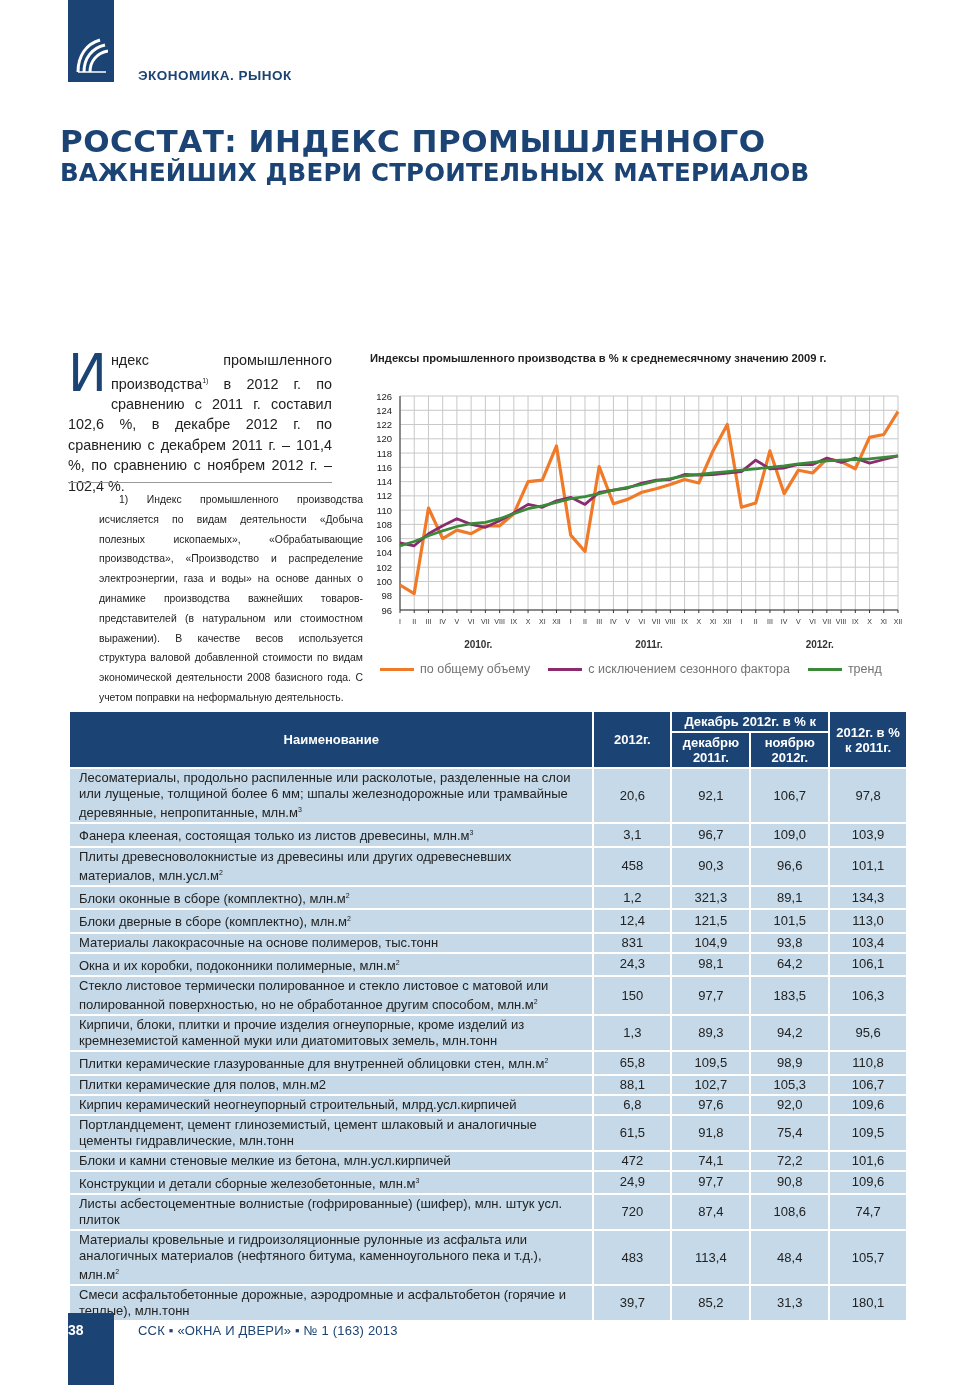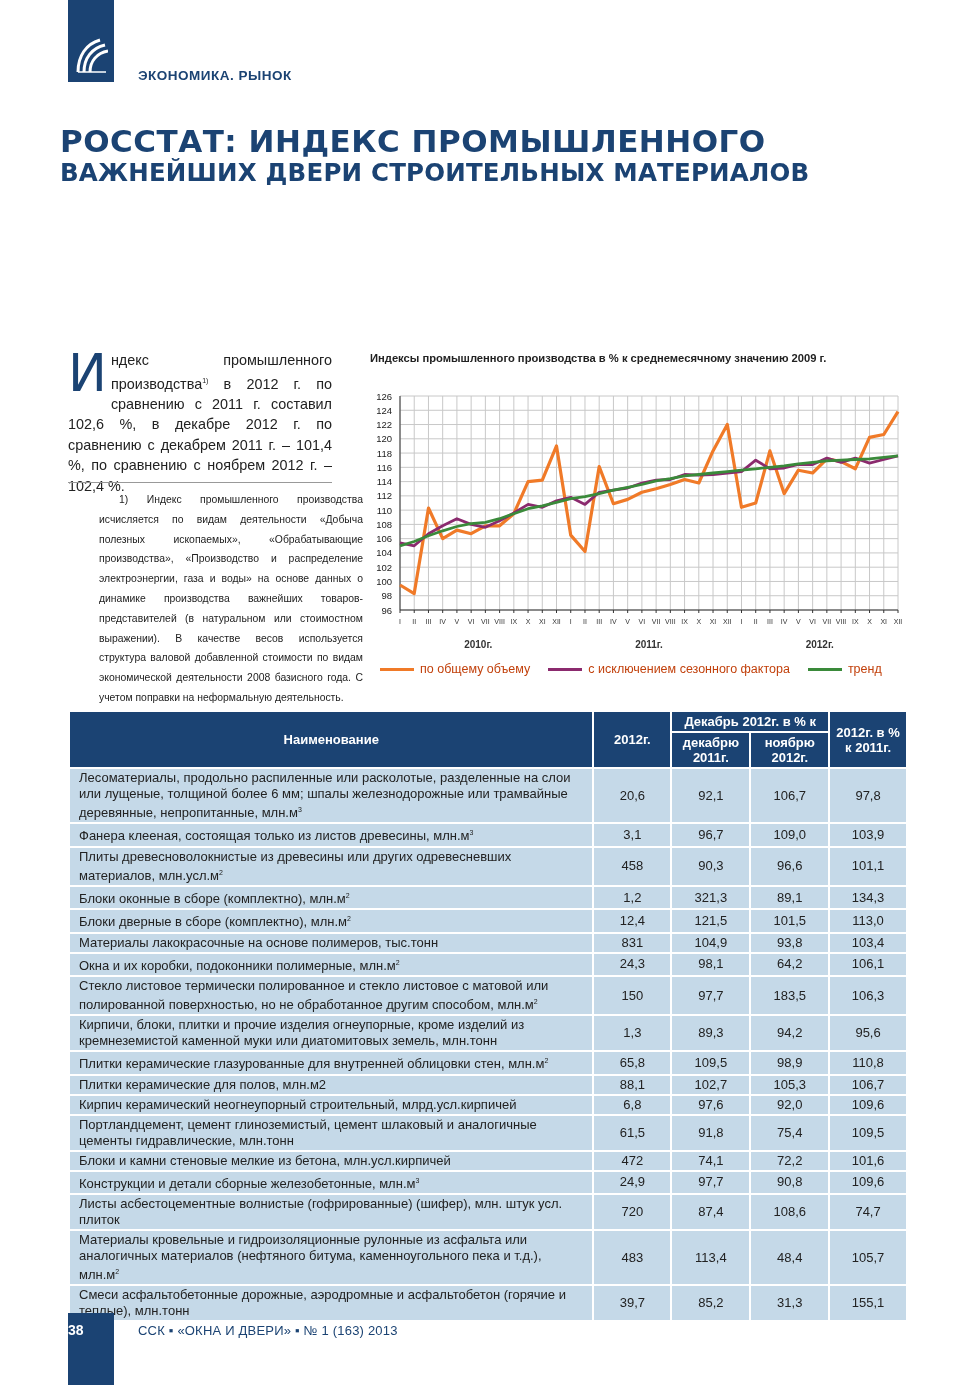--- a/index.html
+++ b/index.html
@@ -9,21 +9,21 @@
   .section { position:absolute; left:138px; top:68px; font-size:13.5px; font-weight:bold; color:#1b4373; letter-spacing:0.5px; }
   .title { position:absolute; left:60px; width:860px; top:124px; text-align:left; color:#1b4373; font-weight:bold; font-family:"DejaVu Sans", sans-serif; line-height:1.12; }
   .title .t1 { font-size:31px; letter-spacing:0.5px; }
   .title .t2 { font-size:24.5px; letter-spacing:0.2px; }
   .lead { position:absolute; left:68px; top:350px; width:264px; font-size:14.4px; line-height:20.5px; text-align:justify; color:#222; }
   .dropcap { float:left; font-size:52px; line-height:44px; color:#1b4373; margin:1px 4px 0 0; font-family:"DejaVu Sans", sans-serif; }
   .divider { position:absolute; left:68px; top:482px; width:264px; border-top:1px solid #999; }
   .footnote { position:absolute; left:68px; top:490px; width:264px; font-size:10.4px; line-height:19.8px; text-align:justify; text-indent:20px; color:#222;margin-left:31px; }
   .chart-title { position:absolute; left:370px; top:352px; width:530px; text-align:left; font-size:11.2px; font-weight:bold; color:#222; }
   .chart-svg { position:absolute; left:360px; top:385px; }
-  .legend { position:absolute; left:380px; top:662px; font-size:12.5px; display:flex; align-items:flex-start; color:#c2410c; }
+  .legend { position:absolute; left:380px; top:662px; font-size:12.5px; display:flex; align-items:flex-start; color:#737373; }
   .legend .sw { display:inline-block; width:34px; height:3px; margin-right:6px; }
   .legend .it { display:flex; align-items:center; margin-right:18px; }
   table.data { position:absolute; left:68px; top:710px; width:840px; border-collapse:collapse; font-size:13px; }
   table.data th { background:#1b4373; color:#fff; font-weight:bold; border:2px solid #ffffff; padding:2px 4px; text-align:center; font-size:13px; }
   table.data td { background:#c5d9e8; border:2px solid #ffffff; padding:1px 9px; color:#222; line-height:16px; }
   table.data td.num { text-align:center; padding:1px 4px; }
   sup { font-size:7px; }
   .pagebar { position:absolute; left:68px; top:1313px; width:46px; height:72px; background:#1b4373; }
   .pagenum { position:absolute; left:68px; top:1322px; width:46px; color:#fff; font-weight:bold; font-size:14px; }
   .footer { position:absolute; left:138px; top:1323px; font-size:13px; color:#1b4373; letter-spacing:0.2px; }
@@ -349,20 +349,20 @@
         <td class="num">483</td>
         <td class="num">113,4</td>
         <td class="num">48,4</td>
         <td class="num">105,7</td>
       </tr>
       <tr>
         <td><span>Смеси асфальтобетонные дорожные, аэродромные и асфальтобетон (горячие и теплые), млн.тонн</span></td>
         <td class="num">39,7</td>
         <td class="num">85,2</td>
         <td class="num">31,3</td>
-        <td class="num">155,1</td>
+        <td class="num">180,1</td>
       </tr>
     </tbody>
 </table>
 
 <div class="pagebar"></div>
 <div class="pagenum">38</div>
 <div class="footer">ССК ▪ «ОКНА И ДВЕРИ» ▪ № 1 (163) 2013</div>
 
 </body></html>

